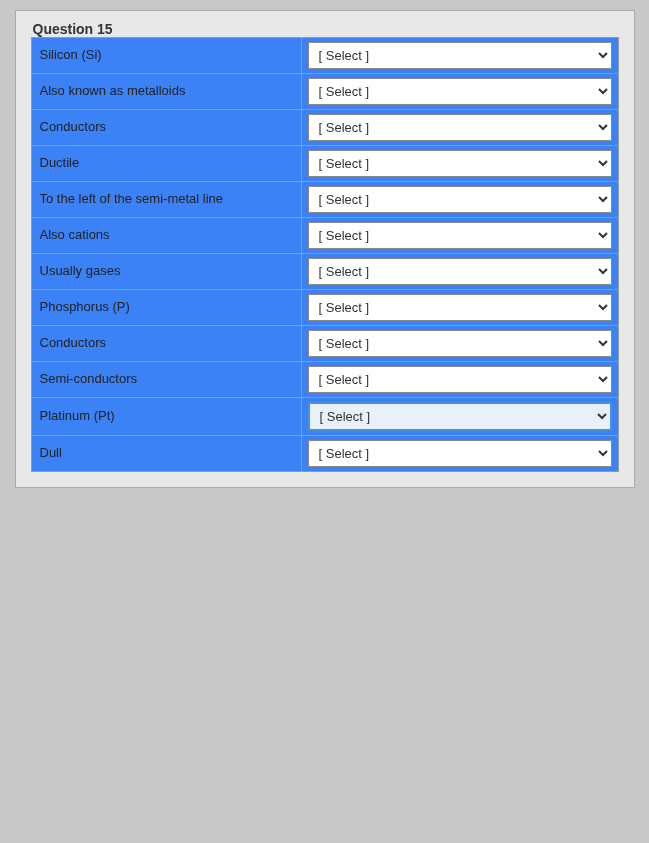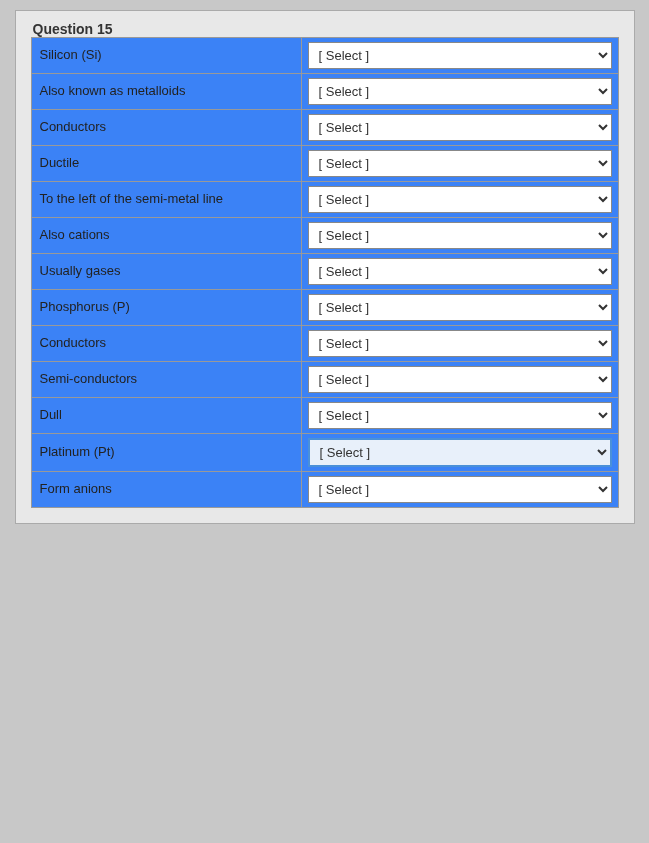--- a/index.html
+++ b/index.html
@@ -107,26 +107,22 @@
         </tr>
         <tr>
           <td class="label-cell">Conductors</td>
           <td class="select-cell"><select><option value="">[ Select ]</option><option value="metals">Metals</option><option value="nonmetals">Nonmetals</option><option value="metalloids">Metalloids</option></select></td>
         </tr>
         <tr>
           <td class="label-cell">Semi-conductors</td>
           <td class="select-cell"><select><option value="">[ Select ]</option><option value="metals">Metals</option><option value="nonmetals">Nonmetals</option><option value="metalloids">Metalloids</option></select></td>
         </tr>
         <tr>
-          <td class="label-cell">Dull</td>
-          <td class="select-cell"><select><option value="">[ Select ]</option><option value="metals">Metals</option><option value="nonmetals">Nonmetals</option><option value="metalloids">Metalloids</option></select></td>
-        </tr>
-        <tr>
           <td class="label-cell">Platinum (Pt)</td>
           <td class="select-cell"><select class="highlighted"><option value="">[ Select ]</option><option value="metals">Metals</option><option value="nonmetals">Nonmetals</option><option value="metalloids">Metalloids</option></select></td>
         </tr>
         <tr>
-          <td class="label-cell">Form anions</td>
+          <td class="label-cell">Dull</td>
           <td class="select-cell"><select><option value="">[ Select ]</option><option value="metals">Metals</option><option value="nonmetals">Nonmetals</option><option value="metalloids">Metalloids</option></select></td>
         </tr>
       </tbody>
   </table>
 </div>
 
 </body></html>

